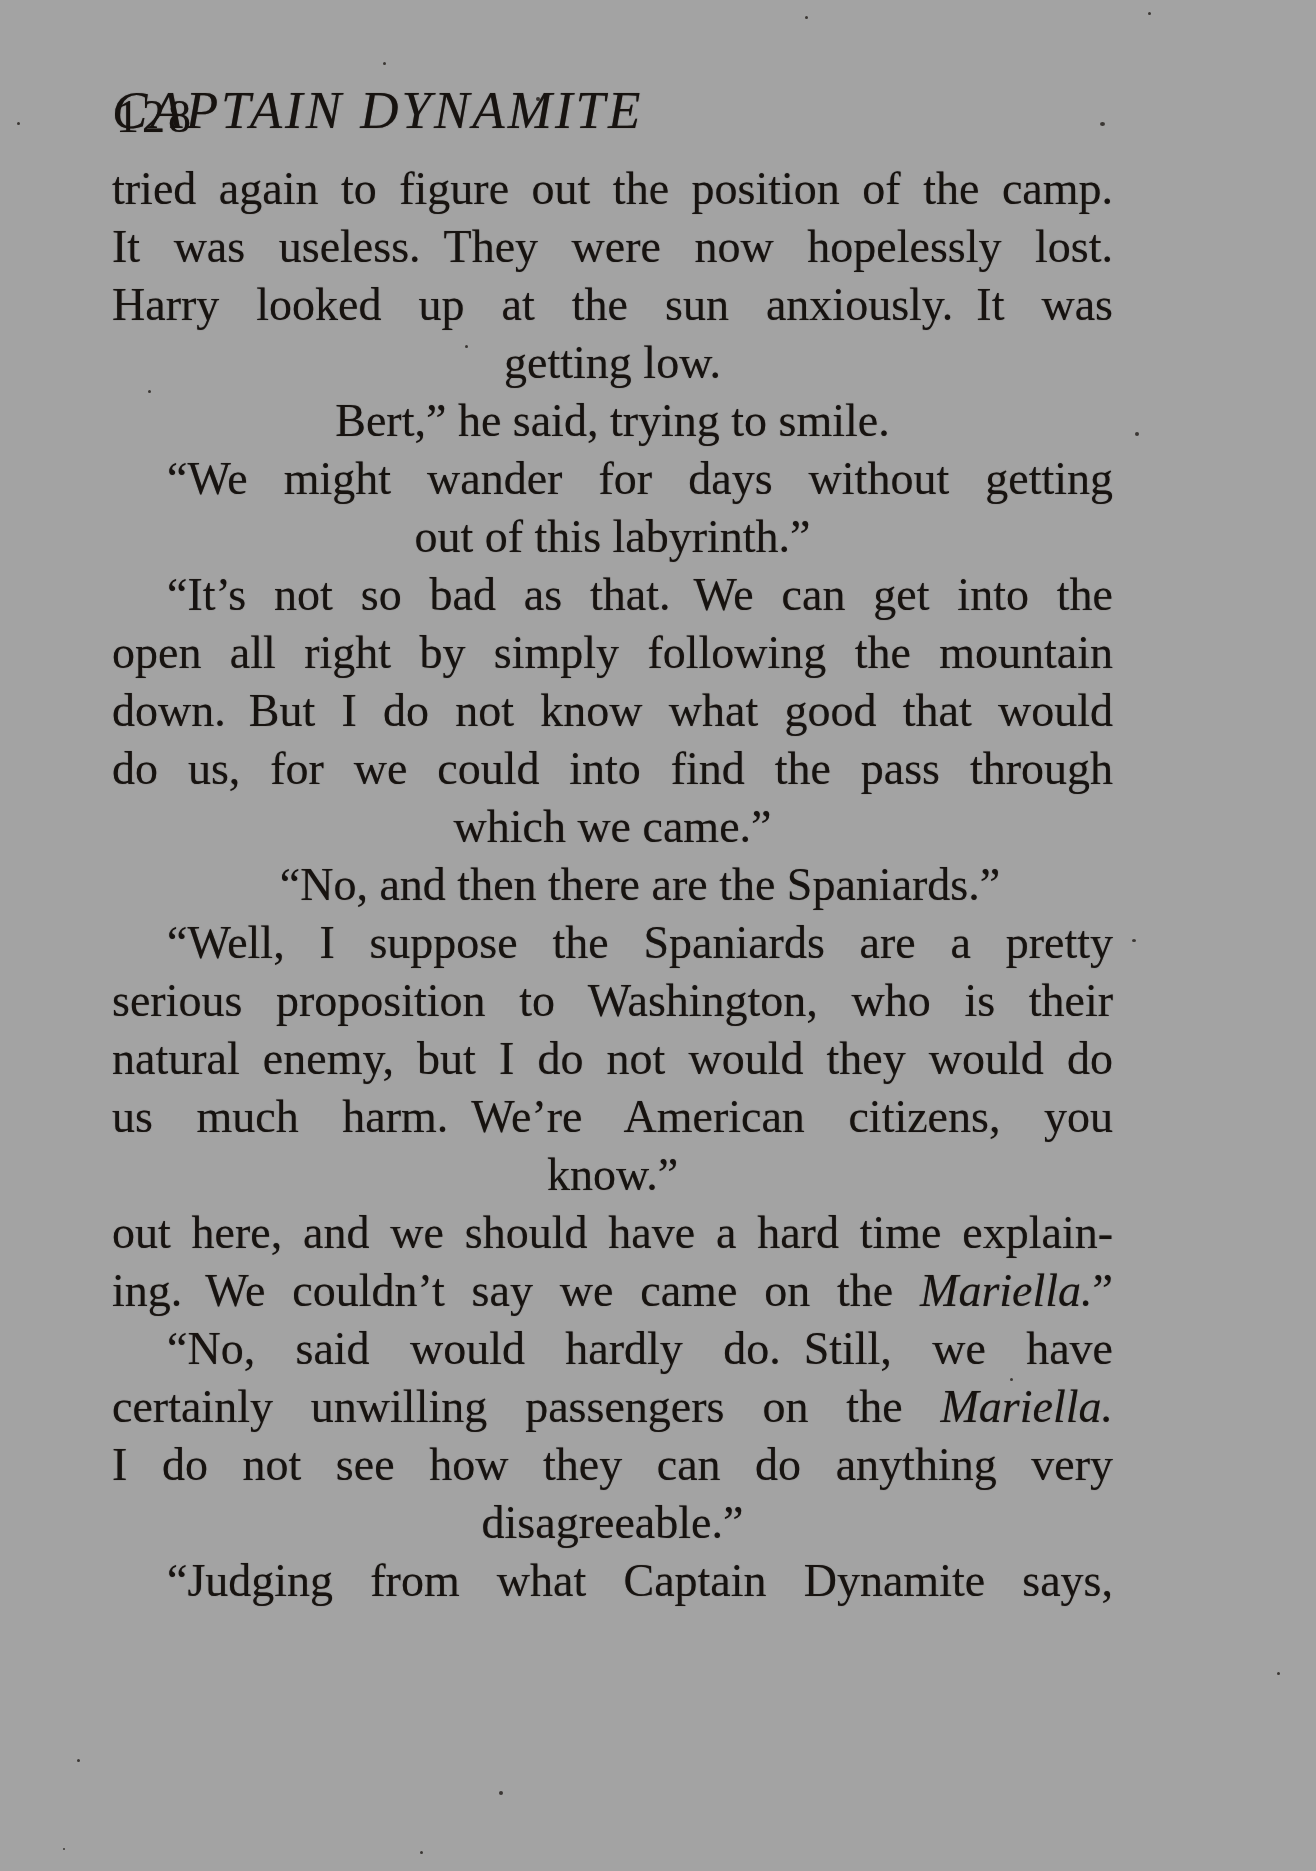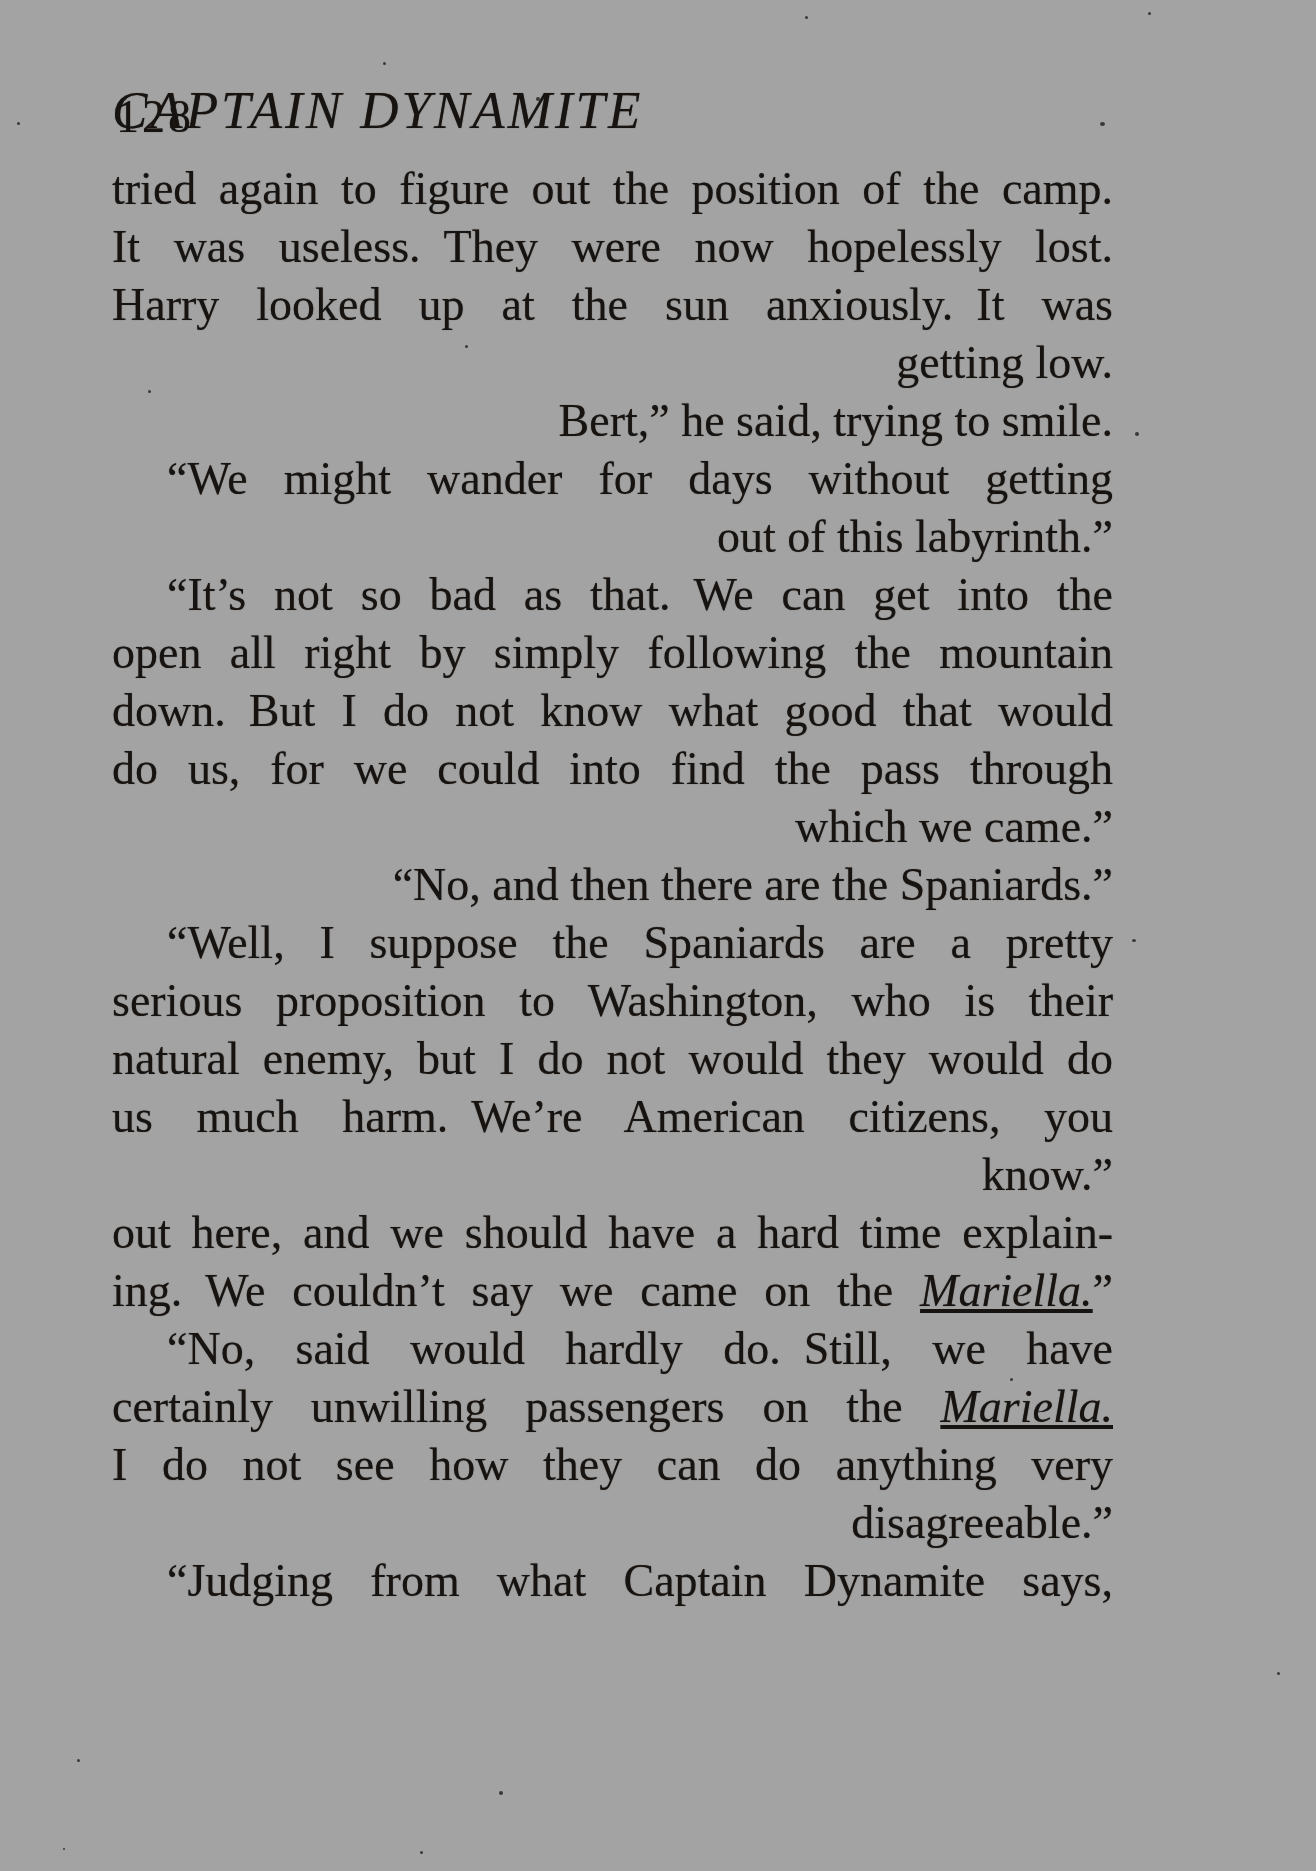--- a/index.html
+++ b/index.html
@@ -40,32 +40,31 @@
   .text-block {
     position: absolute;
     left: 112px;
     top: 160px;
     width: 1001px;
     font-size: 46px;
     line-height: 58px;
   }
   .line {
     height: 58px;
-    text-align: right;
+    text-align: center;
   }
   .line.just {
     text-align: justify;
     text-align-last: justify;
   }
   .line.indent {
     text-indent: 55px;
   }
   .ital {
     font-style: italic;
-    text-decoration: underline;
   }
   .speck {
     position: absolute;
     background: #201c18;
     border-radius: 50%;
     opacity: 0.8;
   }
 </style>
 </head>
 <body>

